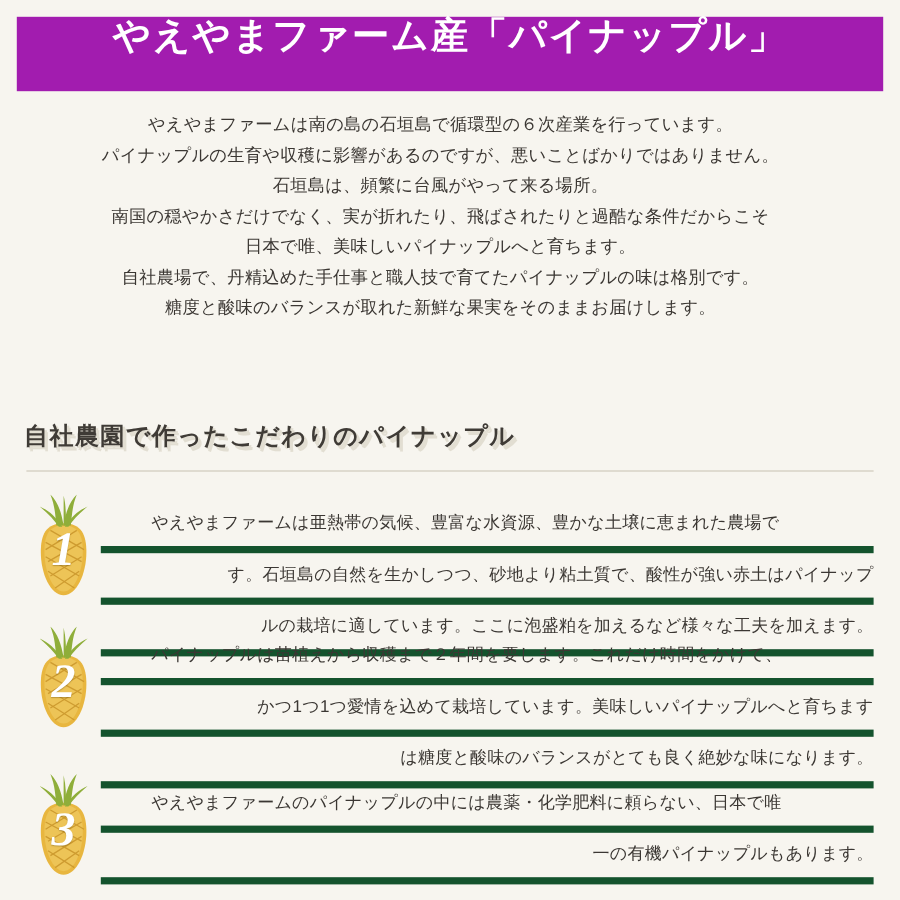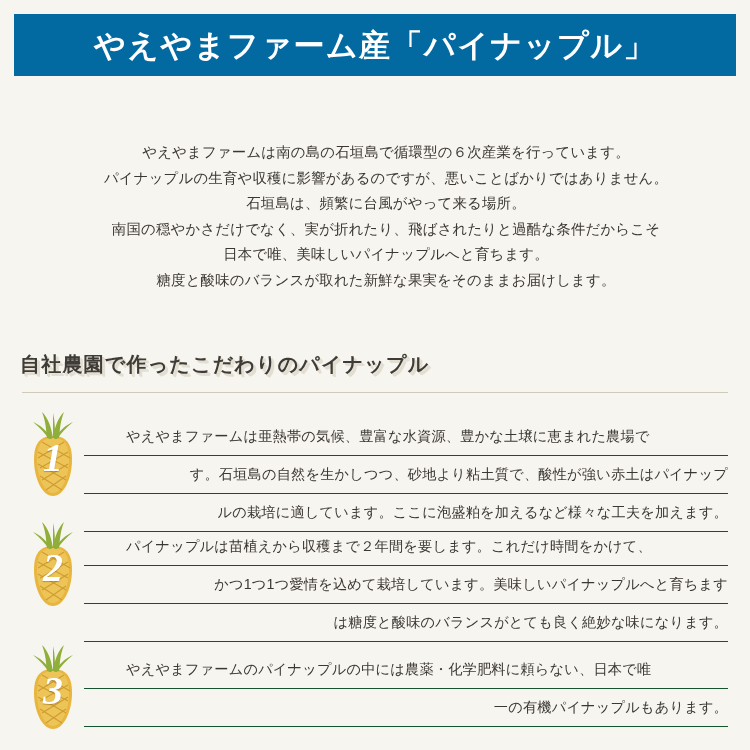--- a/index.html
+++ b/index.html
@@ -22,43 +22,42 @@
     box-sizing: border-box;
   }
 
   
   .banner {
     position: absolute;
     top: 14px;
     left: 14px;
     width: 722px;
     height: 62px;
-    background: #0369a1;
+    background: #a21caf;
     display: flex;
-    align-items: center;
+    align-items: flex-start;
     justify-content: center;
     box-sizing: border-box;
   }
   .banner-title {
     color: #ffffff;
     font-size: 31px;
     font-weight: bold;
     letter-spacing: 1.5px;
     line-height: 1;
     white-space: nowrap;
   }
 
   
   .intro {
     position: absolute;
     top: 92px;
-    left: 41px;
+    left: 22px;
     width: 690px;
     text-align: center;
-    margin-top: 48px;
   }
   .intro-line {
     font-size: 14.4px;
     line-height: 25.5px;
     color: #3b3733;
     white-space: nowrap;
     letter-spacing: 0.2px;
   }
 
   
@@ -135,21 +134,21 @@
   .item-body {
     flex: 1 1 auto;
     padding-top: 6px;
   }
   .item-line {
     font-size: 14.2px;
     line-height: 37px;
     color: #3b3733;
     white-space: nowrap;
     letter-spacing: 0.2px;
-    border-bottom: 1px solid #14532d;
+    border-bottom: 6px solid #14532d;
     padding-left: 42px;
     box-sizing: border-box;
   }
   .item-line.nopad { padding-left: 0; text-align: right; }
   .item-line.last { }
 </style>
 </head>
 <body>
 
 <div class="page">
@@ -157,20 +156,21 @@
   <div class="banner">
     <div class="banner-title">やえやまファーム産「パイナップル」</div>
   </div>
 
   <div class="intro">
     <div class="intro-line">やえやまファームは南の島の石垣島で循環型の６次産業を行っています。</div>
     <div class="intro-line">パイナップルの生育や収穫に影響があるのですが、悪いことばかりではありません。</div>
     <div class="intro-line">石垣島は、頻繁に台風がやって来る場所。</div>
     <div class="intro-line">南国の穏やかさだけでなく、実が折れたり、飛ばされたりと過酷な条件だからこそ</div>
     <div class="intro-line">日本で唯、美味しいパイナップルへと育ちます。</div>
+    <div class="intro-line">自社農場で、丹精込めた手仕事と職人技で育てたパイナップルの味は格別です。</div>
     <div class="intro-line">糖度と酸味のバランスが取れた新鮮な果実をそのままお届けします。</div>
   </div>
 
   <div class="section-heading">
     <span class="section-heading-text">自社農園で作ったこだわりのパイナップル</span>
   </div>
   <div class="heading-rule"></div>
 
   <div class="item item-1">
     <div class="pine-badge">

